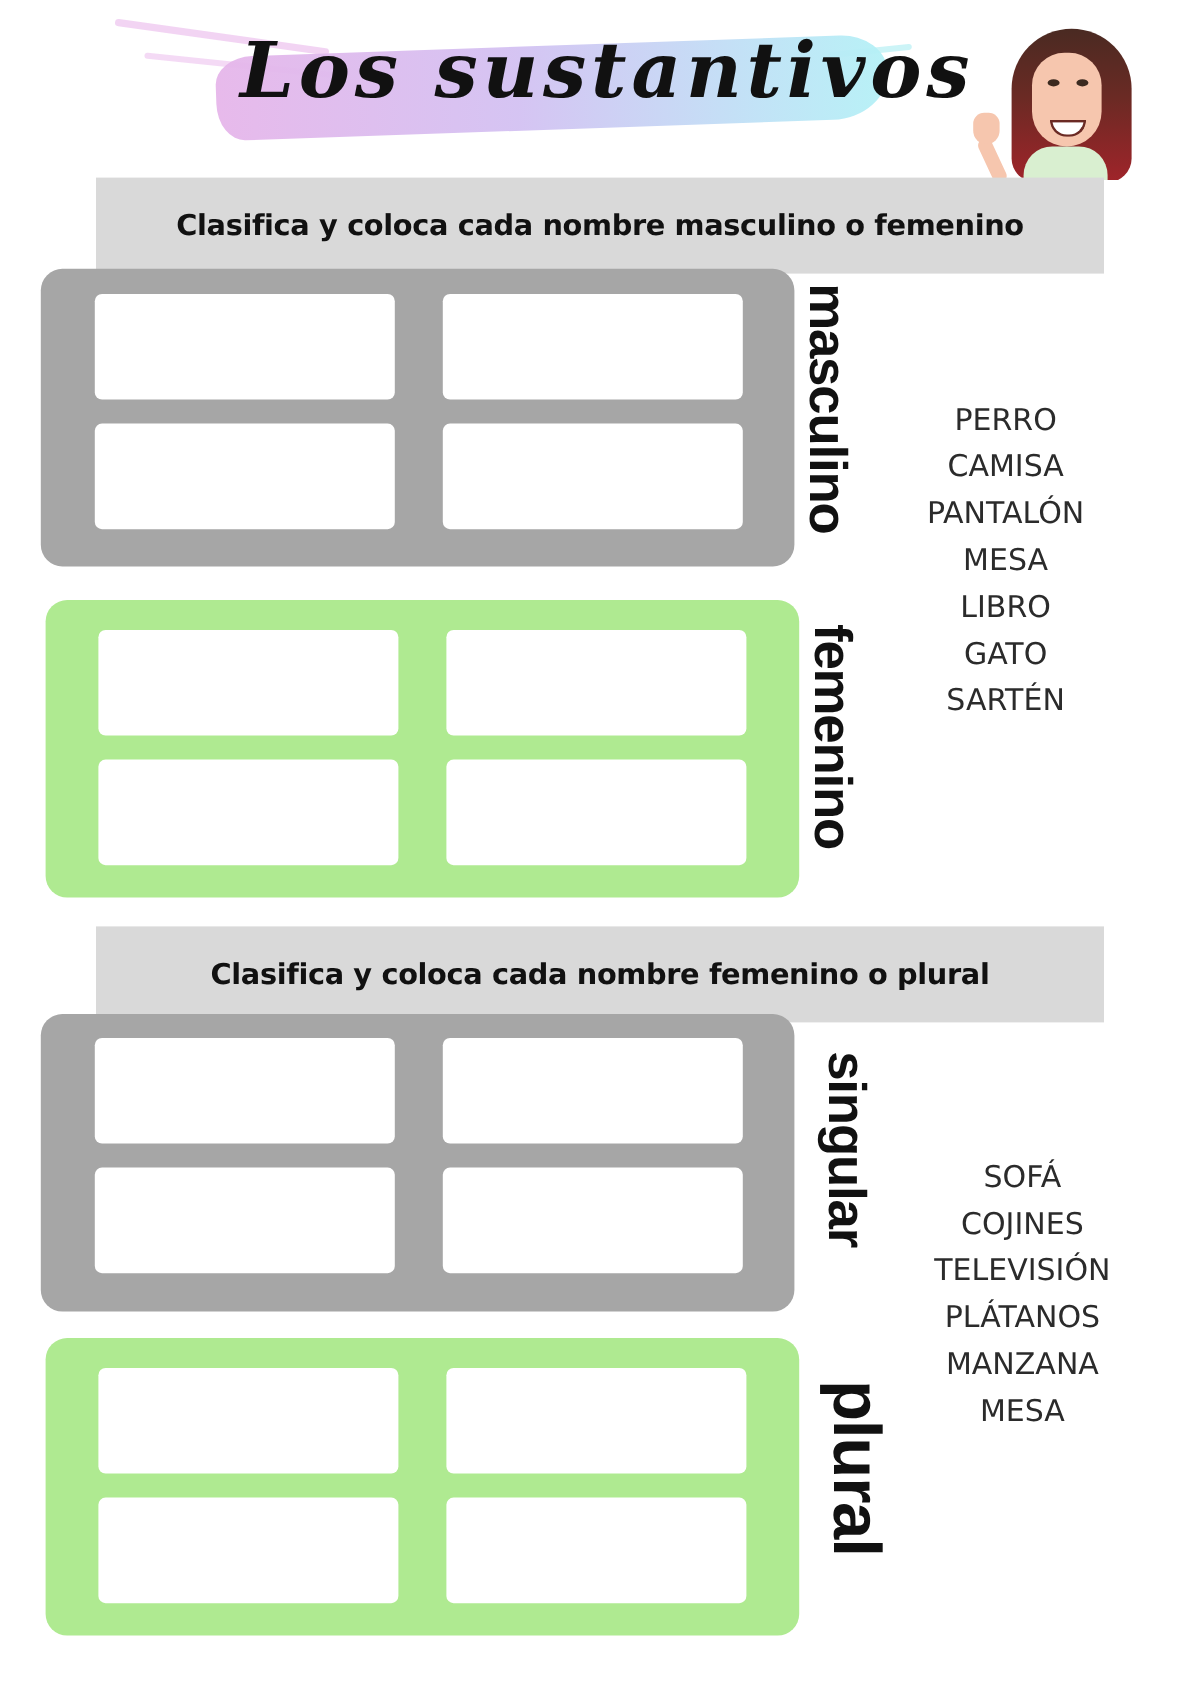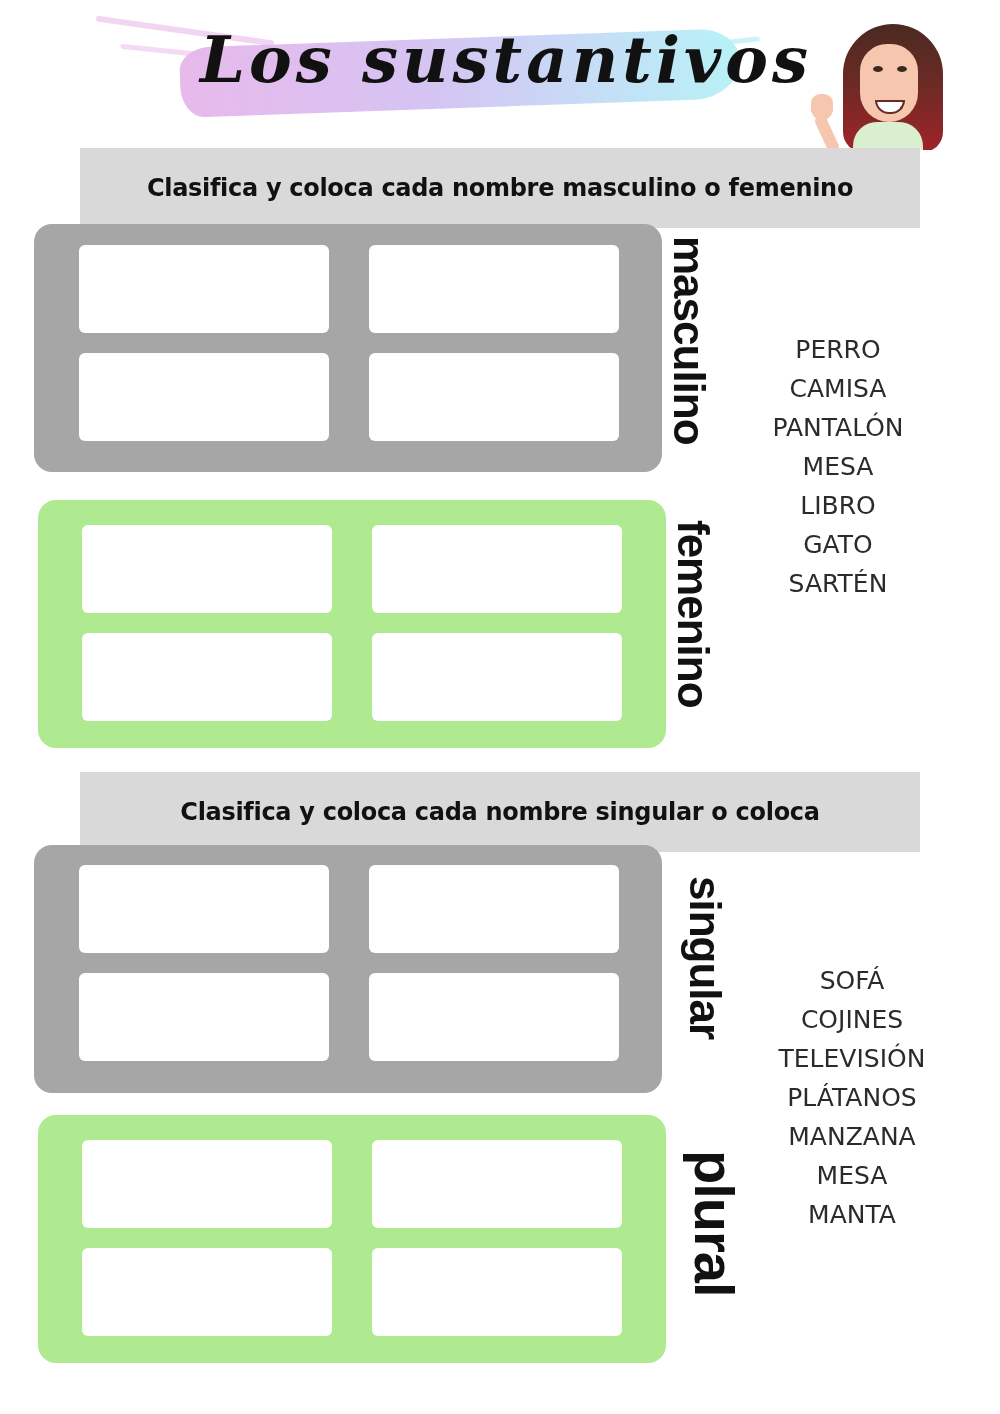--- a/index.html
+++ b/index.html
@@ -112,21 +112,21 @@
 <ul class="wordlist" style="left:748px; top:330px; width:180px;">
   <li>PERRO</li>
   <li>CAMISA</li>
   <li>PANTALÓN</li>
   <li>MESA</li>
   <li>LIBRO</li>
   <li>GATO</li>
   <li>SARTÉN</li>
 </ul>
 
-<div class="banner" style="top:772px;">Clasifica y coloca cada nombre singular o coloca</div>
+<div class="banner" style="top:772px;">Clasifica y coloca cada nombre femenino o plural</div>
 
 <div class="panel gray" style="left:34px; top:845px;">
   <div class="slot" style="left:45px; top:20px;"></div>
   <div class="slot" style="left:335px; top:20px;"></div>
   <div class="slot" style="left:45px; top:128px;"></div>
   <div class="slot" style="left:335px; top:128px;"></div>
 </div>
 <div class="vlabel" style="left:680px; top:876px; font-size:44px;">singular</div>
 
 <div class="panel green" style="left:38px; top:1115px;">
@@ -137,14 +137,13 @@
 </div>
 <div class="vlabel" style="left:682px; top:1150px; font-size:56px;">plural</div>
 
 <ul class="wordlist" style="left:752px; top:961px; width:200px;">
   <li>SOFÁ</li>
   <li>COJINES</li>
   <li>TELEVISIÓN</li>
   <li>PLÁTANOS</li>
   <li>MANZANA</li>
   <li>MESA</li>
-  <li>MANTA</li>
 </ul>
 
 </body></html>

